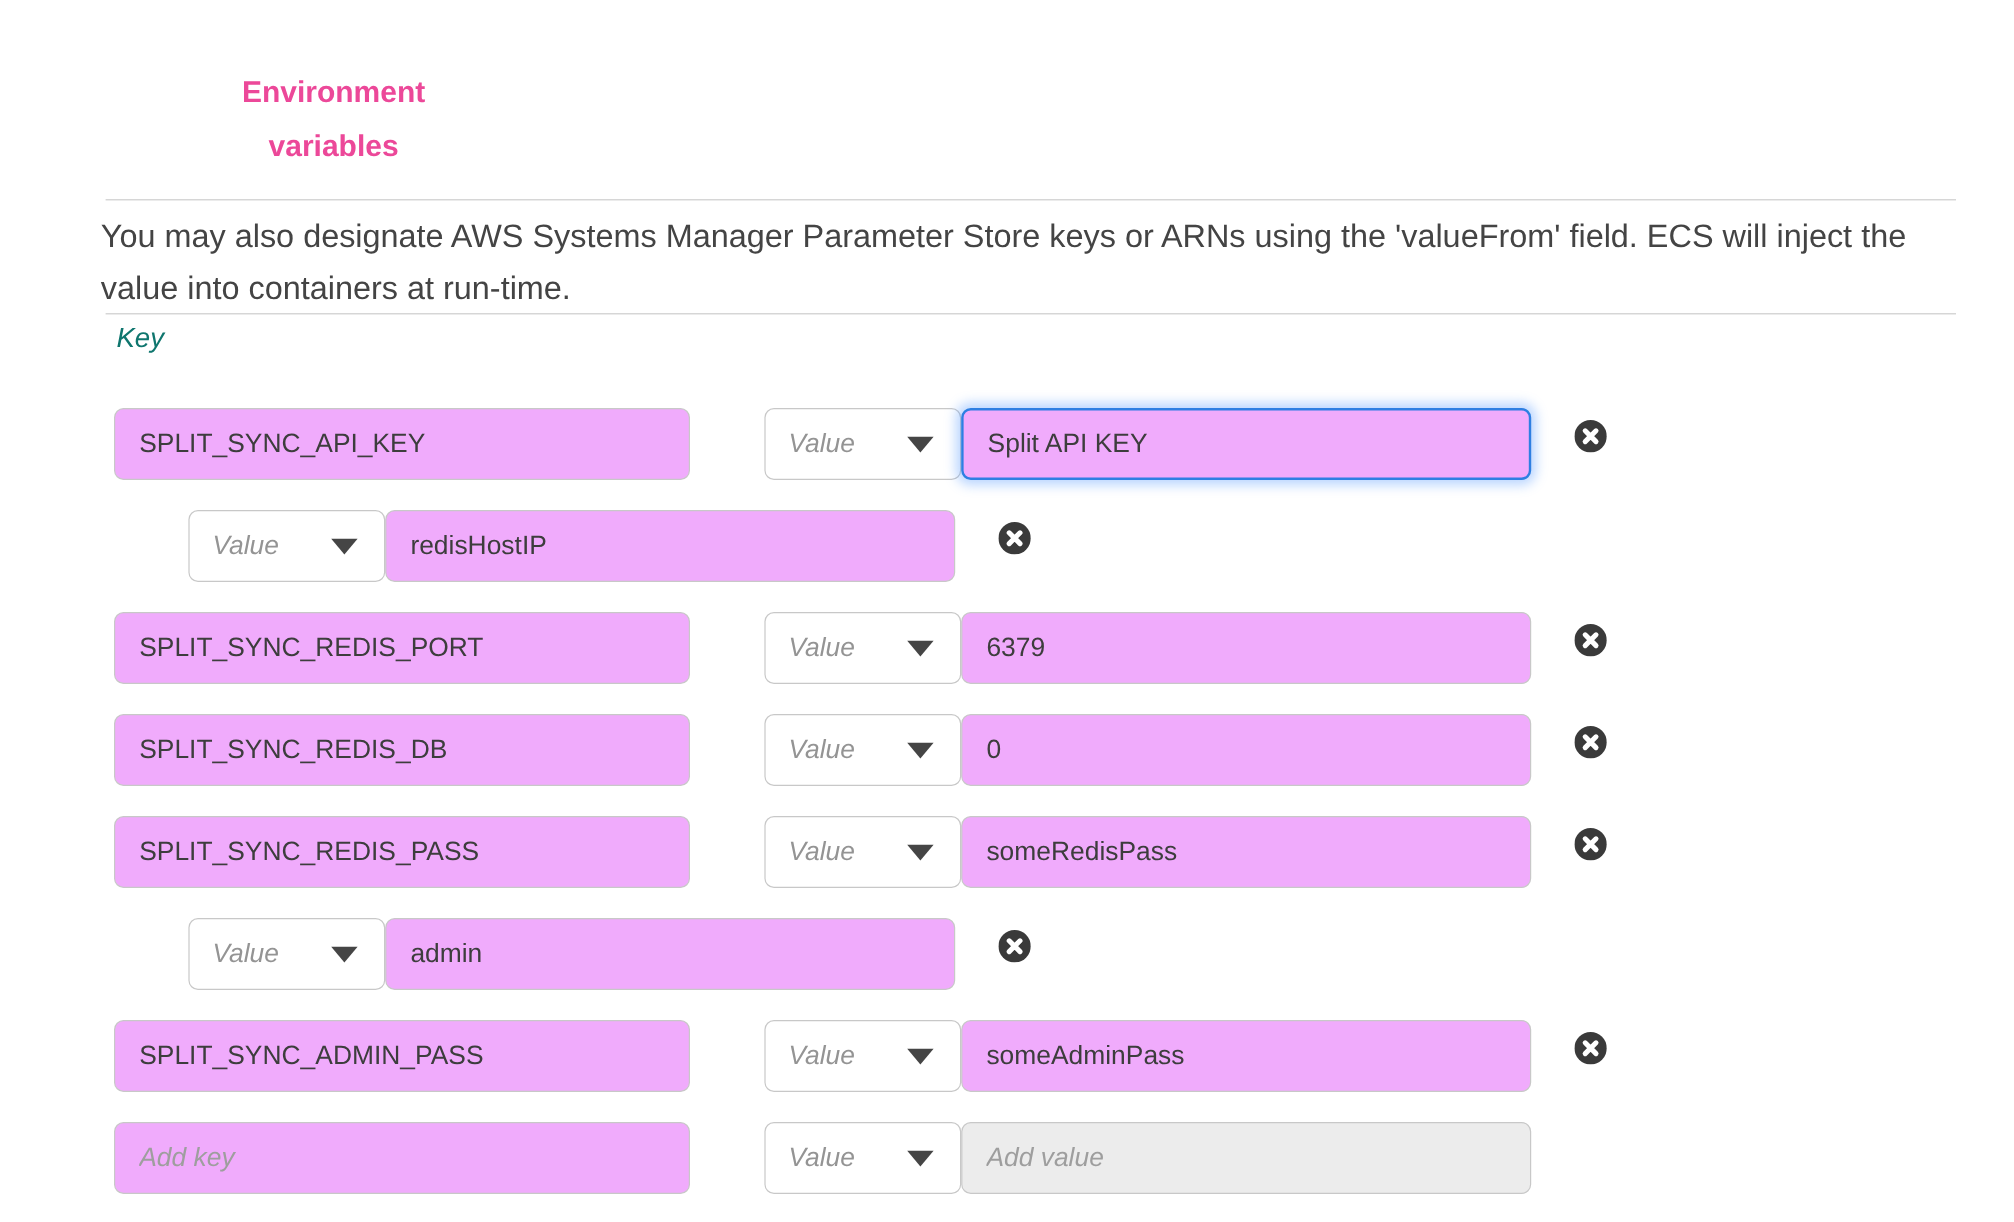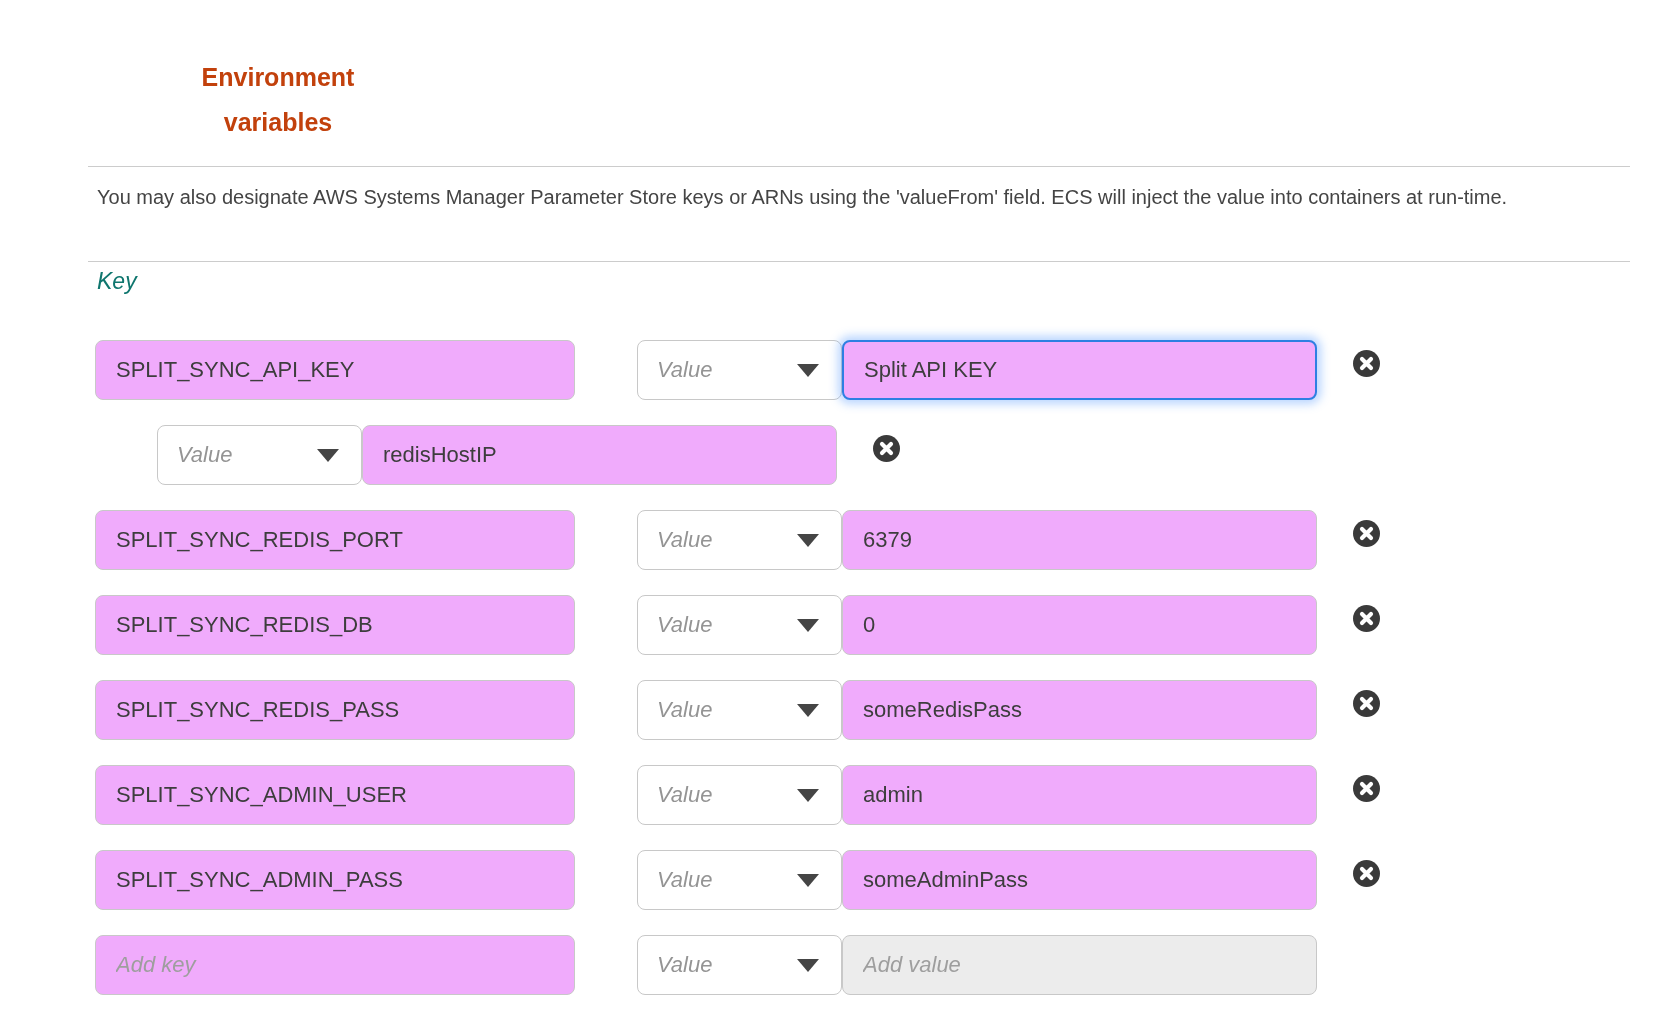--- a/index.html
+++ b/index.html
@@ -15,39 +15,39 @@
 
   .form-label {
     position: absolute;
     left: 183px;
     top: 55px;
     width: 190px;
     text-align: center;
     font-size: 25px;
     font-weight: bold;
     line-height: 45px;
-    color: #c2410c;
+    color: #ec4899;
   }
 
   .divider {
     position: absolute;
     left: 88px;
     width: 1542px;
     border-top: 1px solid #cccccc;
     height: 0;
   }
   .divider-top { top: 166px; }
   .divider-bottom { top: 261px; }
 
   .help-text {
     position: absolute;
-    left: 97px;
+    left: 84px;
     top: 176px;
     width: 1532px;
-    font-size: 20px;
+    font-size: 27px;
     line-height: 43px;
     color: #444444;
   }
 
   .key-header {
     position: absolute;
     left: 97px;
     top: 268px;
     font-size: 23px;
     font-style: italic;
@@ -84,21 +84,21 @@
   .txt-input::placeholder { color: #9e9e9e; font-style: italic; }
 
   .value-input.focused {
     border: 2.5px solid #2e7fe2;
     box-shadow: 0 0 10px 4px rgba(80, 150, 255, 0.40);
   }
   .value-input.disabled { background: #ececec; }
 
   .type-select {
     box-sizing: border-box;
-    width: 205px;
+    width: 164px;
     height: 60px;
     margin-left: 62px;
     border: 1.5px solid #c8c8c8;
     border-radius: 8px;
     background: #ffffff;
     display: flex;
     align-items: center;
     justify-content: space-between;
     padding: 0 22px 0 19px;
     cursor: pointer;
@@ -217,21 +217,20 @@
     <input class="txt-input value-input" value="someRedisPass" style="">
     <button class="remove-btn">
       <svg width="27" height="27" viewBox="0 0 27 27">
         <circle cx="13.5" cy="13.5" r="13.5" fill="#3a3a3a"></circle>
         <path d="M9 9 L18 18 M18 9 L9 18" stroke="#ffffff" stroke-width="4.2" stroke-linecap="round"></path>
       </svg>
     </button>
   </div>
 
   <div class="env-row">
-    <input class="txt-input key-input" value="SPLIT_SYNC_ADMIN_USER" style="">
     <div class="type-select">
       <span class="type-label">Value</span>
       <span class="caret-down"></span>
     </div>
     <input class="txt-input value-input" value="admin" style="">
     <button class="remove-btn">
       <svg width="27" height="27" viewBox="0 0 27 27">
         <circle cx="13.5" cy="13.5" r="13.5" fill="#3a3a3a"></circle>
         <path d="M9 9 L18 18 M18 9 L9 18" stroke="#ffffff" stroke-width="4.2" stroke-linecap="round"></path>
       </svg>

